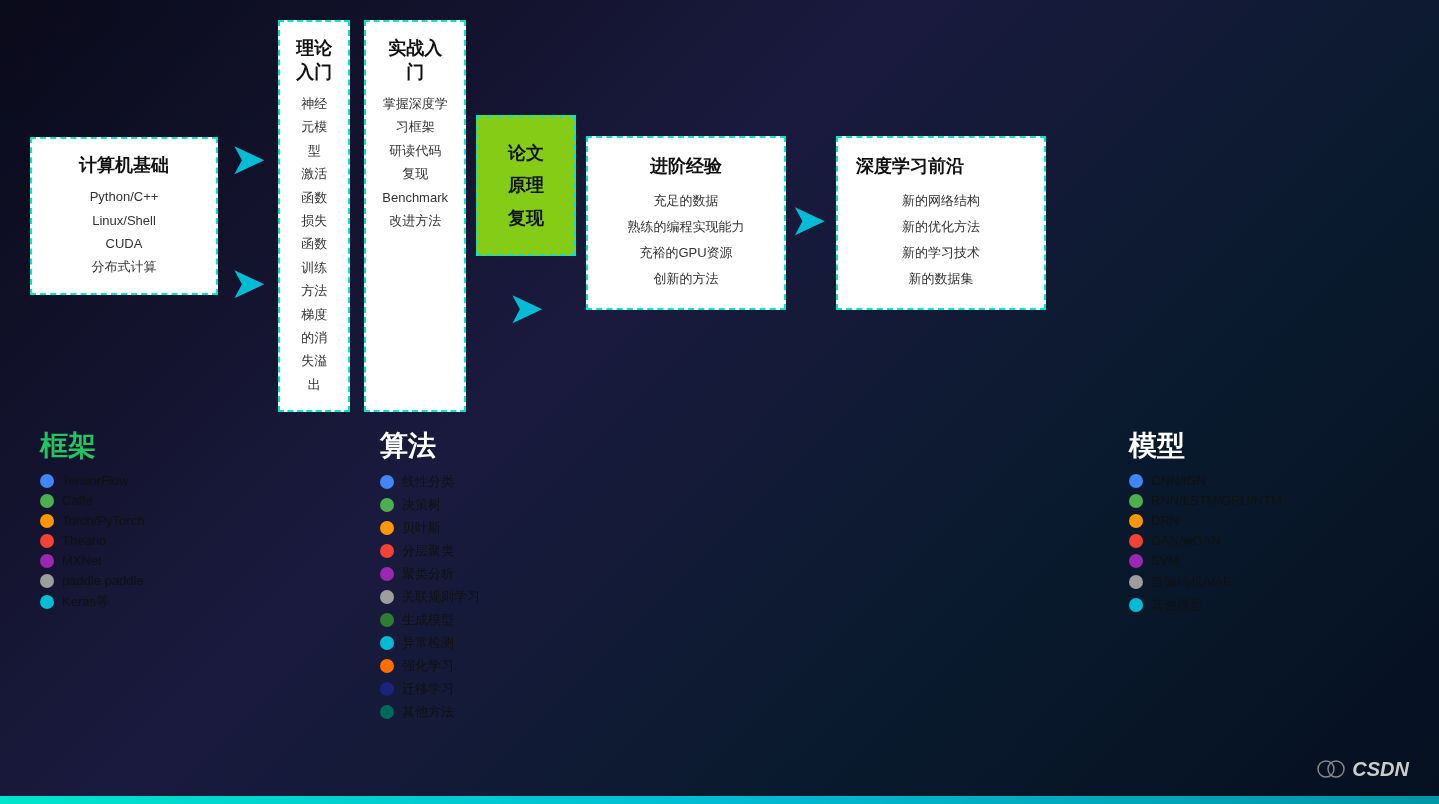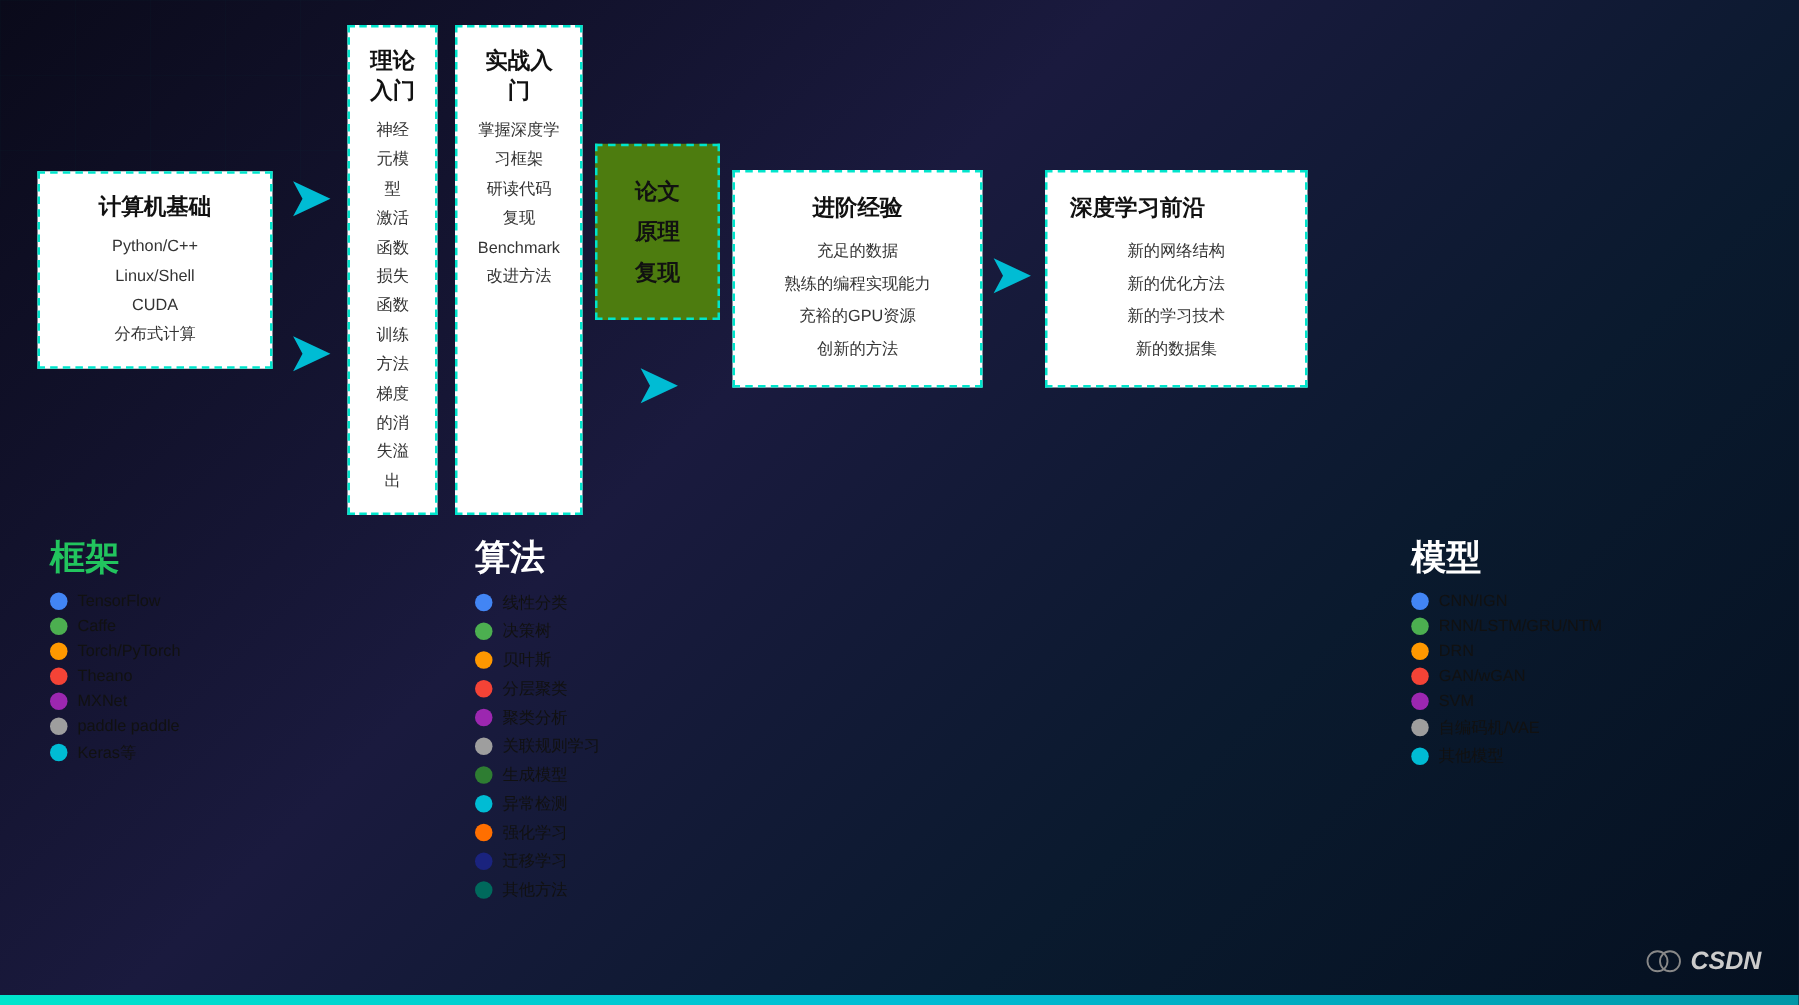--- a/index.html
+++ b/index.html
@@ -95,21 +95,21 @@
       text-align: center;
       font-size: 13px;
       line-height: 1.8;
       color: #333;
     }
 
     
     .paper-box {
       border: 2px dashed #00e5cc;
       padding: 20px 16px;
-      background: #4d7c0f;
+      background: #84cc16;
       width: 100px;
       flex-shrink: 0;
       display: flex;
       flex-direction: column;
       align-items: center;
       justify-content: center;
       font-size: 18px;
       font-weight: bold;
       text-align: center;
       color: #111;

